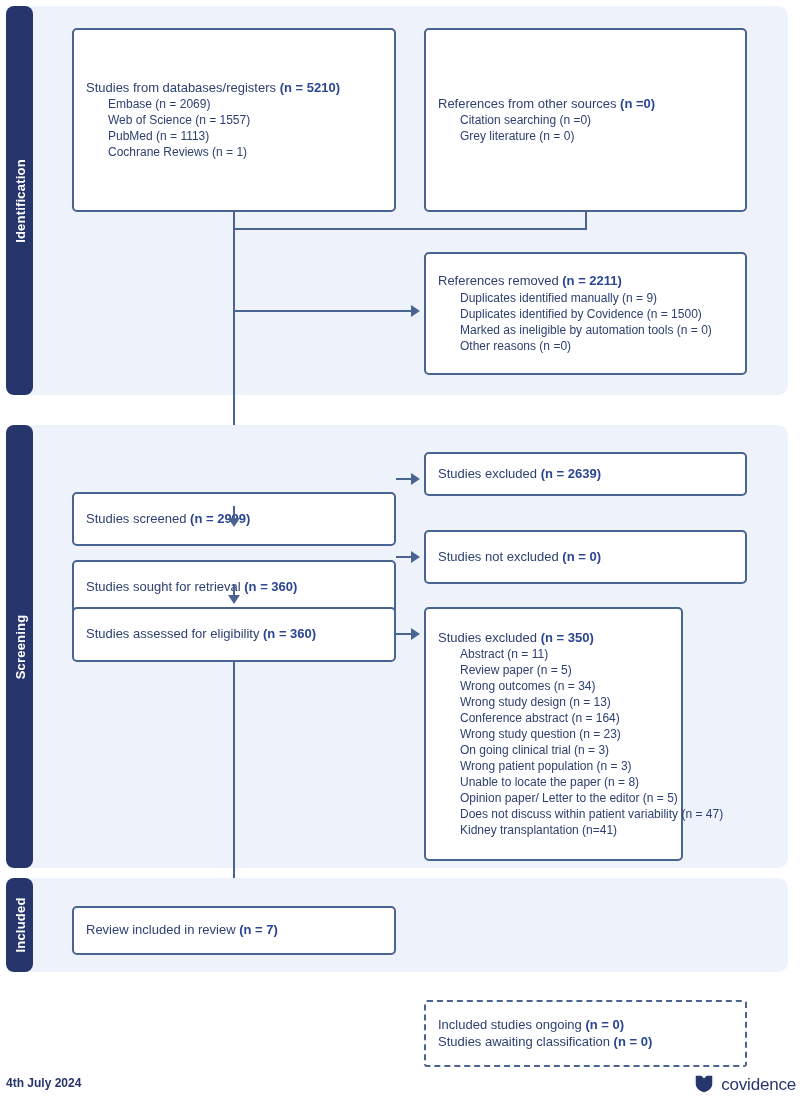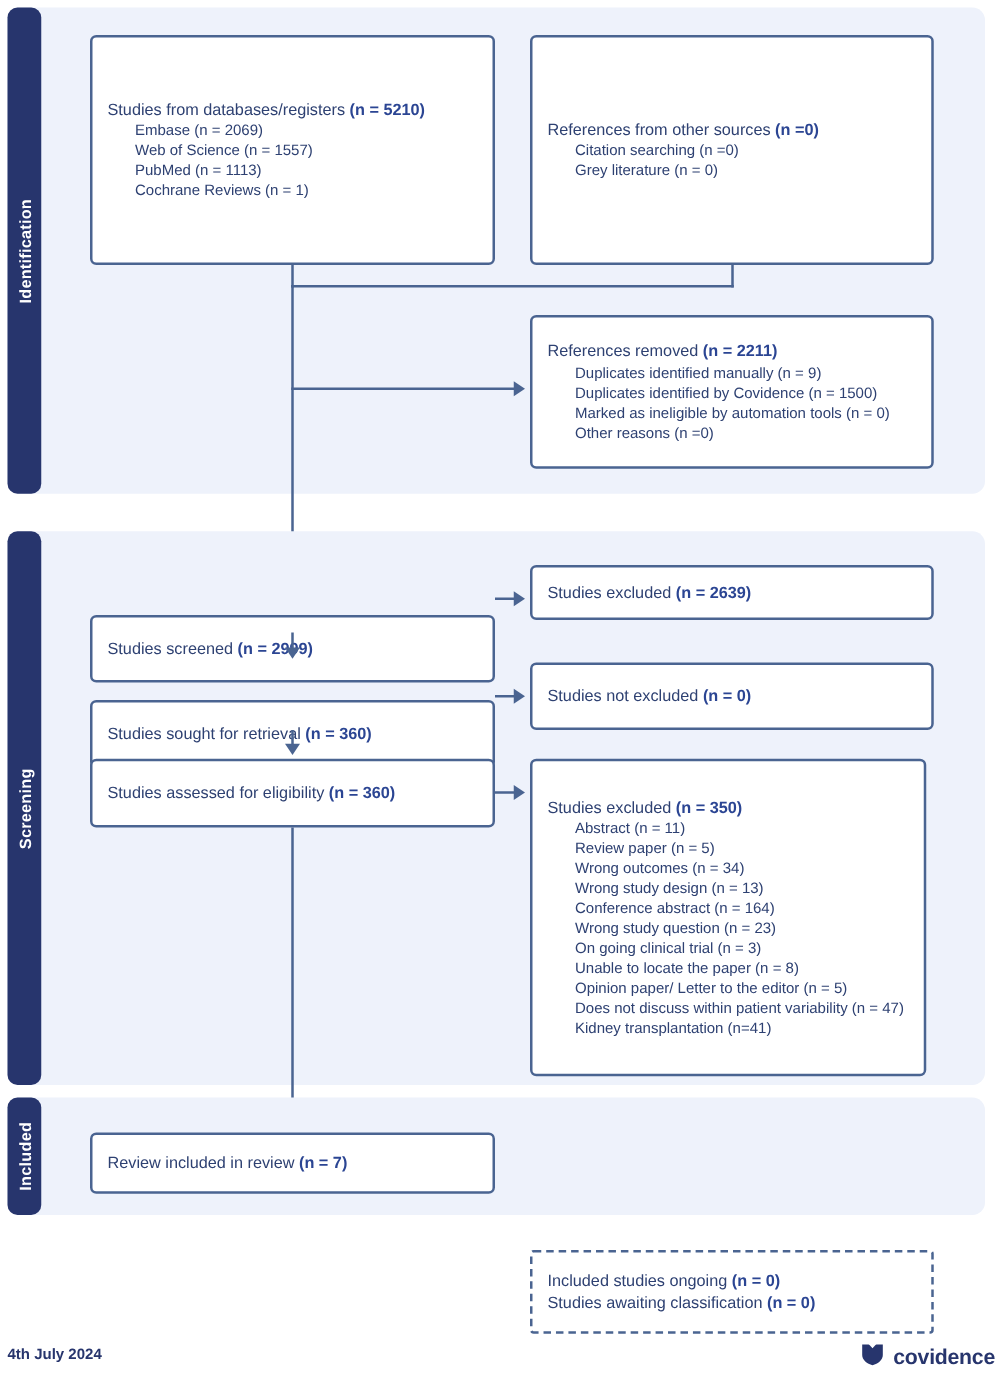--- a/index.html
+++ b/index.html
@@ -119,21 +119,21 @@
   .brand {
     position: absolute;
     right: 4px;
     top: 1072px;
     display: flex;
     align-items: center;
     gap: 6px;
   }
   .brand-name {
     font-size: 17px;
-    font-weight: bold;
+    font-weight: normal;
     color: #27356d;
     letter-spacing: -.2px;
   }
   .brand-mark { display: block; }
 </style>
 </head>
 <body>
 
 <div id="canvas">
 
@@ -214,30 +214,31 @@
   <div class="arrowhead right" style="left:411px; top:551px;"></div>
 
   <div class="box" style="left:72px; top:607px; width:324px; height:55px;">
     <div class="box-inner">
       <div class="line head"><span>Studies assessed for eligibility </span><span class="n">(n = 360)</span></div>
     </div>
   </div>
   <div class="conn v" style="left:233px; top:584px; height:13px;"></div>
   <div class="arrowhead down" style="left:228px; top:595px;"></div>
 
-  <div class="box" style="left:424px; top:607px; width:317px; height:254px;">
+  <div class="box" style="left:424px; top:607px; width:259px; height:254px;">
     <div class="box-inner">
       <div class="line head"><span>Studies excluded </span><span class="n">(n = 350)</span></div>
       <div class="line sub">Abstract (n = 11)</div>
       <div class="line sub">Review paper (n = 5)</div>
       <div class="line sub">Wrong outcomes (n = 34)</div>
       <div class="line sub">Wrong study design (n = 13)</div>
       <div class="line sub">Conference abstract (n = 164)</div>
       <div class="line sub">Wrong study question (n = 23)</div>
       <div class="line sub">On going clinical trial (n = 3)</div>
+      <div class="line sub">Wrong patient population (n = 3)</div>
       <div class="line sub">Unable to locate the paper (n = 8)</div>
       <div class="line sub">Opinion paper/ Letter to the editor (n = 5)</div>
       <div class="line sub">Does not discuss within patient variability (n = 47)</div>
       <div class="line sub">Kidney transplantation (n=41)</div>
     </div>
   </div>
   <div class="conn h" style="left:396px; top:633px; width:16px;"></div>
   <div class="arrowhead right" style="left:411px; top:628px;"></div>
 
   <div class="conn v" style="left:233px; top:662px; height:228px;"></div>

